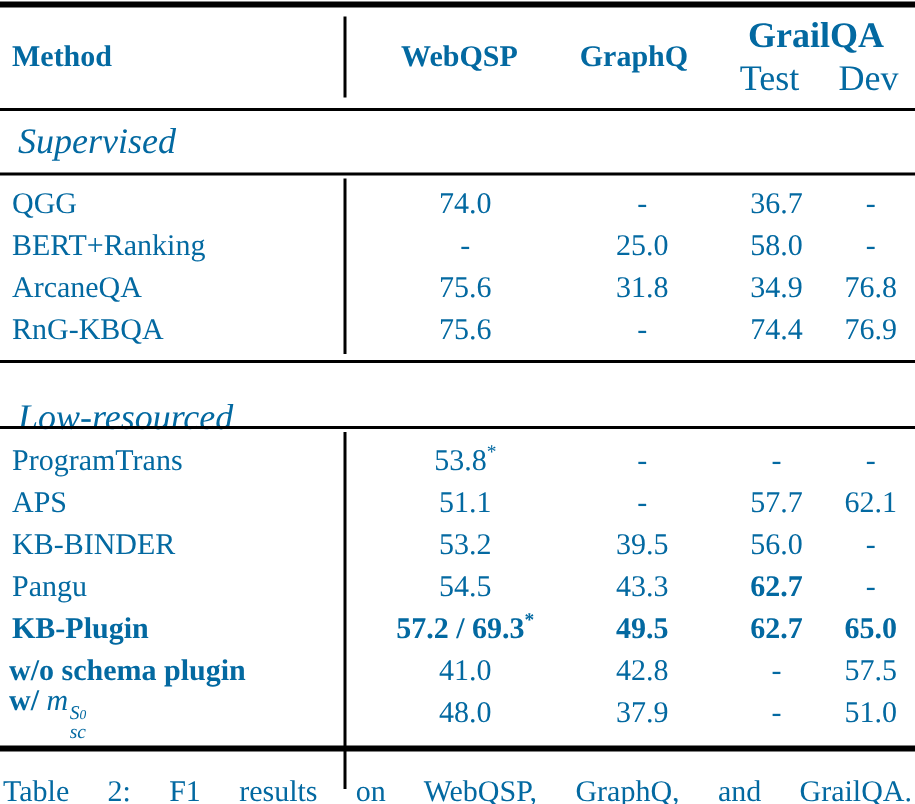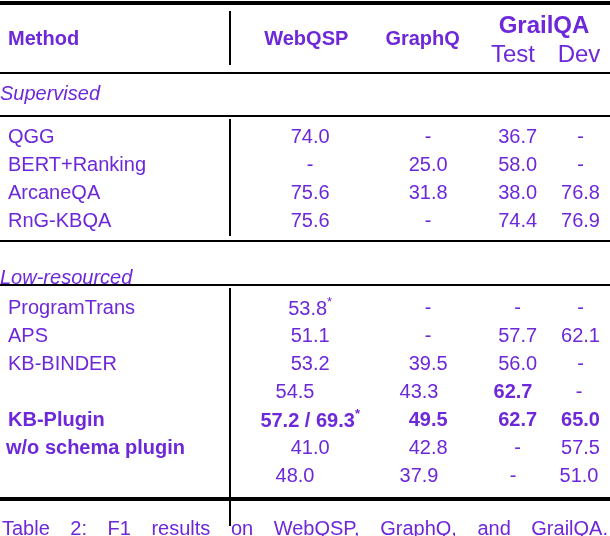--- a/index.html
+++ b/index.html
@@ -1,18 +1,18 @@
 <!DOCTYPE html>
 <html><head>
 <meta charset="utf-8">
 <style>
   html,body{margin:0;padding:0;background:#fff;}
   .page{
-    position:relative;width:610px;height:536px;background:#ffffff;color:#6d28d9;
-    overflow:hidden;font-family:Liberation Sans, sans-serif;
+    position:relative;width:610px;height:536px;background:#ffffff;color:#0369a1;
+    overflow:hidden;font-family:Liberation Serif, serif;
   }
   .rule{position:absolute;left:0;width:610px;background:#000;}
   .r-top{top:1px;height:4px;}
   .r-hd{top:72px;height:2px;}
   .r-s1{top:115px;height:2px;}
   .r-m1{top:240px;height:2px;}
   .r-s2{top:284px;height:2px;}
   .r-bot{top:497px;height:4px;}
 
   .hdr{position:absolute;top:5px;left:0;width:610px;height:67px;display:flex;align-items:center;}
@@ -22,21 +22,21 @@
   .cell{font-size:20px;}
   .cm{width:230px;padding-left:8px;box-sizing:border-box;text-align:left;}
   .cw{width:130px;text-align:center;padding-left:29px;}
   .cg{width:118px;text-align:center;}
   .ct{width:70px;text-align:center;}
   .cd{width:62px;text-align:center;}
   .grail{width:132px;display:flex;flex-direction:column;justify-content:center;font-size:24px;}
   .grail .gtitle{text-align:center;line-height:29px;}
   .grail .subrow{display:flex;line-height:29px;}
 
-  .section{position:absolute;left:0;font-style:italic;font-size:20px;}
+  .section{position:absolute;left:12px;font-style:italic;font-size:24px;}
   .sec1{top:82px;}
   .sec2{top:251px;margin-top:15px;}
 
   .block{position:absolute;left:0;width:610px;}
   .b1{top:117px;height:123px;padding-top:5px;box-sizing:border-box;}
   .b2{top:286px;height:244px;padding-top:7px;box-sizing:border-box;}
   .block .vdiv{top:2px;bottom:4px;}
   .row{display:flex;height:28px;align-items:center;font-size:20px;justify-content:flex-end;}
   .indent{padding-left:6px;}
   sup.ast{font-size:13px;position:relative;top:-1px;}
@@ -86,21 +86,21 @@
       <div class="cm">BERT+Ranking</div>
       <div class="cw">-</div>
       <div class="cg">25.0</div>
       <div class="ct">58.0</div>
       <div class="cd">-</div>
     </div>
     <div class="row">
       <div class="cm">ArcaneQA</div>
       <div class="cw">75.6</div>
       <div class="cg">31.8</div>
-      <div class="ct">38.0</div>
+      <div class="ct">34.9</div>
       <div class="cd">76.8</div>
     </div>
     <div class="row">
       <div class="cm">RnG-KBQA</div>
       <div class="cw">75.6</div>
       <div class="cg">-</div>
       <div class="ct">74.4</div>
       <div class="cd">76.9</div>
     </div>
   </div>
@@ -129,40 +129,47 @@
       <div class="cd">62.1</div>
     </div>
     <div class="row">
       <div class="cm">KB-BINDER</div>
       <div class="cw">53.2</div>
       <div class="cg">39.5</div>
       <div class="ct">56.0</div>
       <div class="cd">-</div>
     </div>
     <div class="row">
+      <div class="cm">Pangu</div>
       <div class="cw">54.5</div>
       <div class="cg">43.3</div>
       <div class="ct bold">62.7</div>
       <div class="cd">-</div>
     </div>
     <div class="row bold">
       <div class="cm">KB-Plugin</div>
       <div class="cw"><span>57.2 / 69.3</span><sup class="ast">*</sup></div>
       <div class="cg">49.5</div>
       <div class="ct">62.7</div>
       <div class="cd">65.0</div>
     </div>
     <div class="row">
       <div class="cm indent bold">w/o schema plugin</div>
       <div class="cw">41.0</div>
       <div class="cg">42.8</div>
       <div class="ct">-</div>
       <div class="cd">57.5</div>
     </div>
     <div class="row">
+      <div class="cm indent">
+        <span class="bold">w/</span>&nbsp;<span class="mvar">m</span><span class="mstack">
+            <span><span>S</span><span class="tiny">0</span></span>
+            <span>sc</span>
+          </span>
+      </div>
       <div class="cw">48.0</div>
       <div class="cg">37.9</div>
       <div class="ct">-</div>
       <div class="cd">51.0</div>
     </div>
   </div>
 
   <div class="rule r-bot"></div>
 
   <div class="caption">Table 2: F1 results on WebQSP, GraphQ, and GrailQA.</div>

